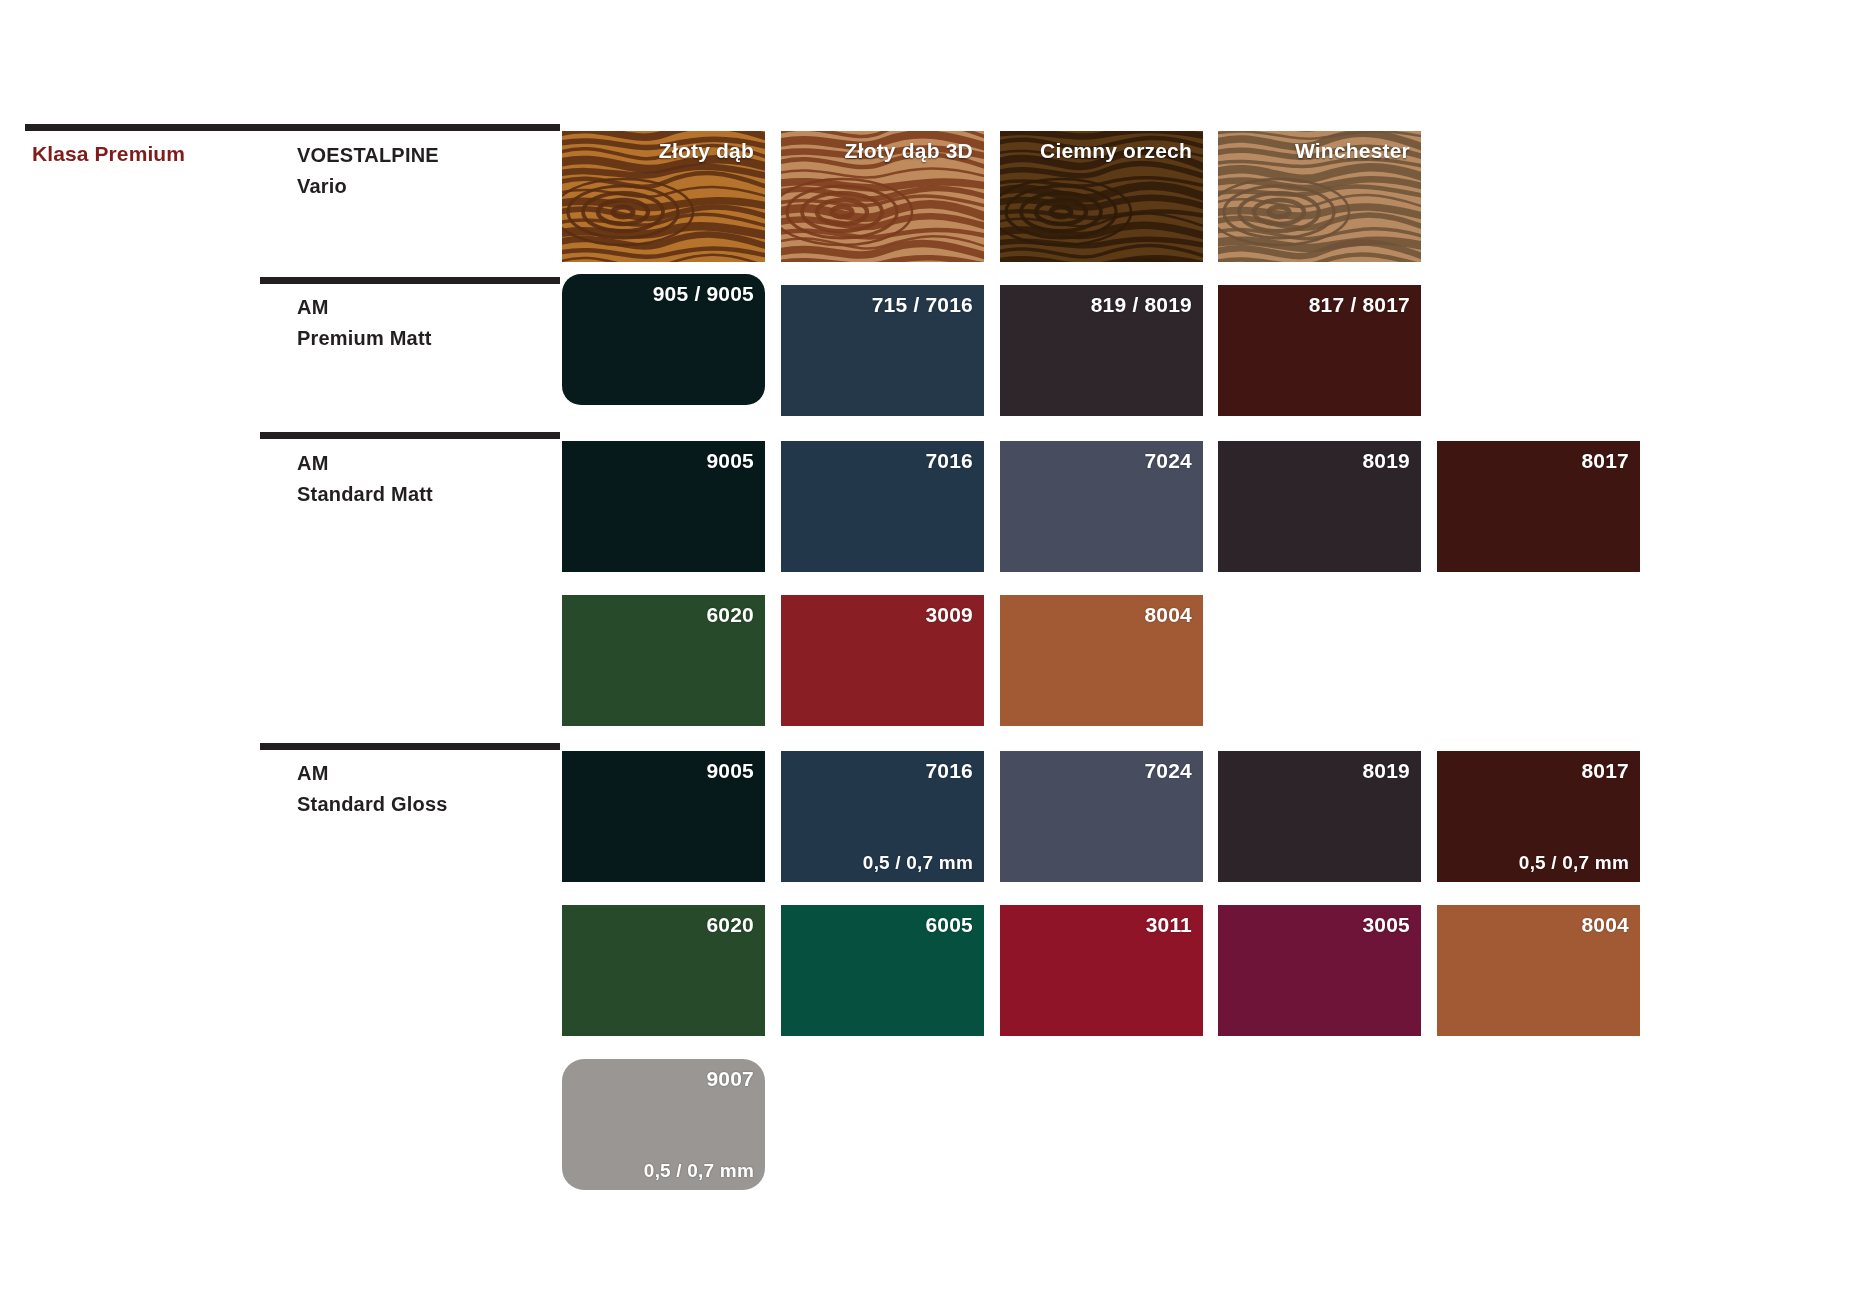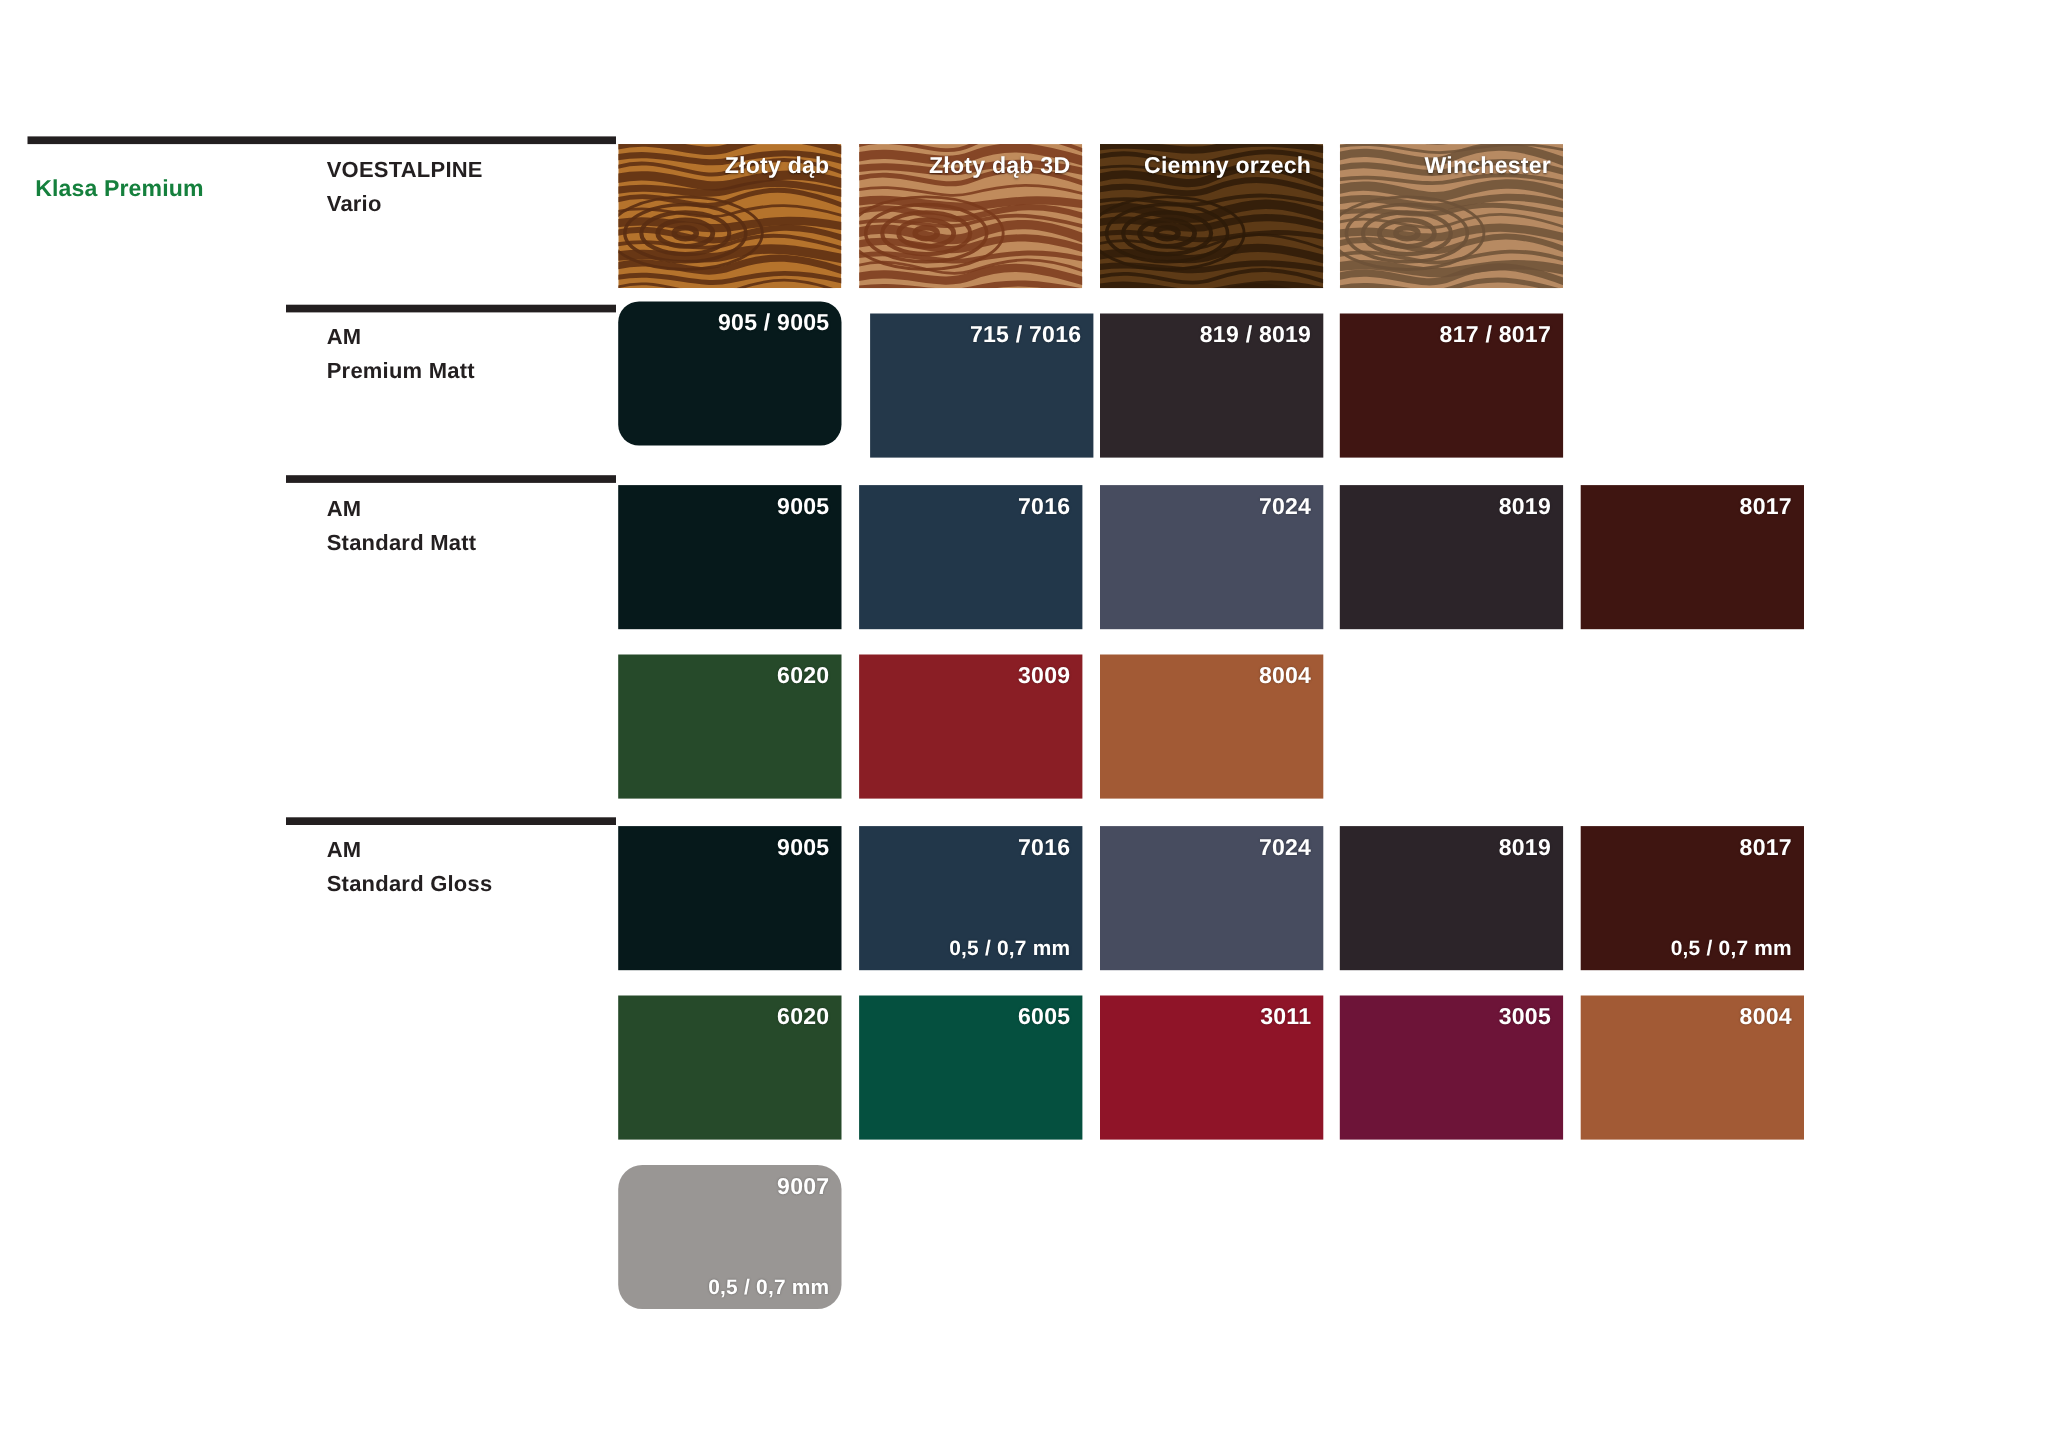--- a/index.html
+++ b/index.html
@@ -22,24 +22,23 @@
     position: absolute;
     height: 7px;
     background: #231f20;
   }
 
   
   .class-label {
     position: absolute;
     font-size: 21px;
     font-weight: bold;
-    color: #15803d;
+    color: #7f1d1d;
     letter-spacing: 0.1px;
     white-space: nowrap;
-    margin-top: 18px;
   }
 
   
   .group-title {
     position: absolute;
     font-size: 20px;
     font-weight: bold;
     color: #231f20;
     line-height: 31px;
     white-space: pre-line;
@@ -215,21 +214,21 @@
           <ellipse cx="61" cy="81" rx="25" ry="12" fill="none" stroke="#6d5137" stroke-width="4.4" opacity="0.9"></ellipse>
           <ellipse cx="61" cy="81" rx="40" ry="19" fill="none" stroke="#6d5137" stroke-width="3.8" opacity="0.9"></ellipse>
           <ellipse cx="61" cy="81" rx="55" ry="26" fill="none" stroke="#6d5137" stroke-width="3.2" opacity="0.9"></ellipse>
           <ellipse cx="61" cy="81" rx="70" ry="33" fill="none" stroke="#6d5137" stroke-width="2.6" opacity="0.9"></ellipse>
         </svg>
         <span class="name">Winchester</span>
       </div>
       <div class="swatch" style="left: 562px; top: 274px; width: 203px; height: 131px; background: rgb(7, 26, 28); border-radius: 19px;">
         <span class="code">905 / 9005</span>
       </div>
-      <div class="swatch" style="left: 781px; top: 285px; width: 203px; height: 131px; background: rgb(36, 56, 74); margin-left: 10px;">
+      <div class="swatch" style="left: 781px; top: 285px; width: 203px; height: 131px; background: rgb(36, 56, 74);">
         <span class="code">715 / 7016</span>
       </div>
       <div class="swatch" style="left: 1000px; top: 285px; width: 203px; height: 131px; background: rgb(46, 38, 42);">
         <span class="code">819 / 8019</span>
       </div>
       <div class="swatch" style="left: 1218px; top: 285px; width: 203px; height: 131px; background: rgb(64, 21, 18);">
         <span class="code">817 / 8017</span>
       </div>
       <div class="swatch" style="left: 562px; top: 441px; width: 203px; height: 131px; background: rgb(6, 25, 27);">
         <span class="code">9005</span>

